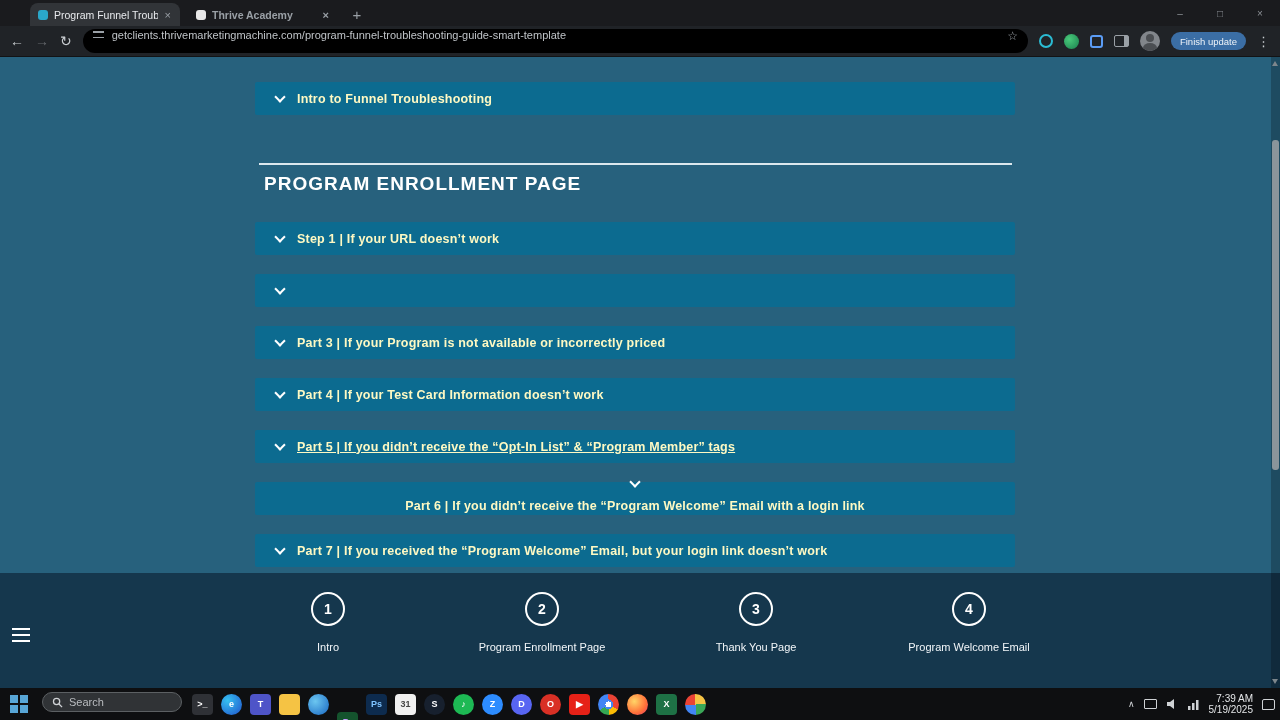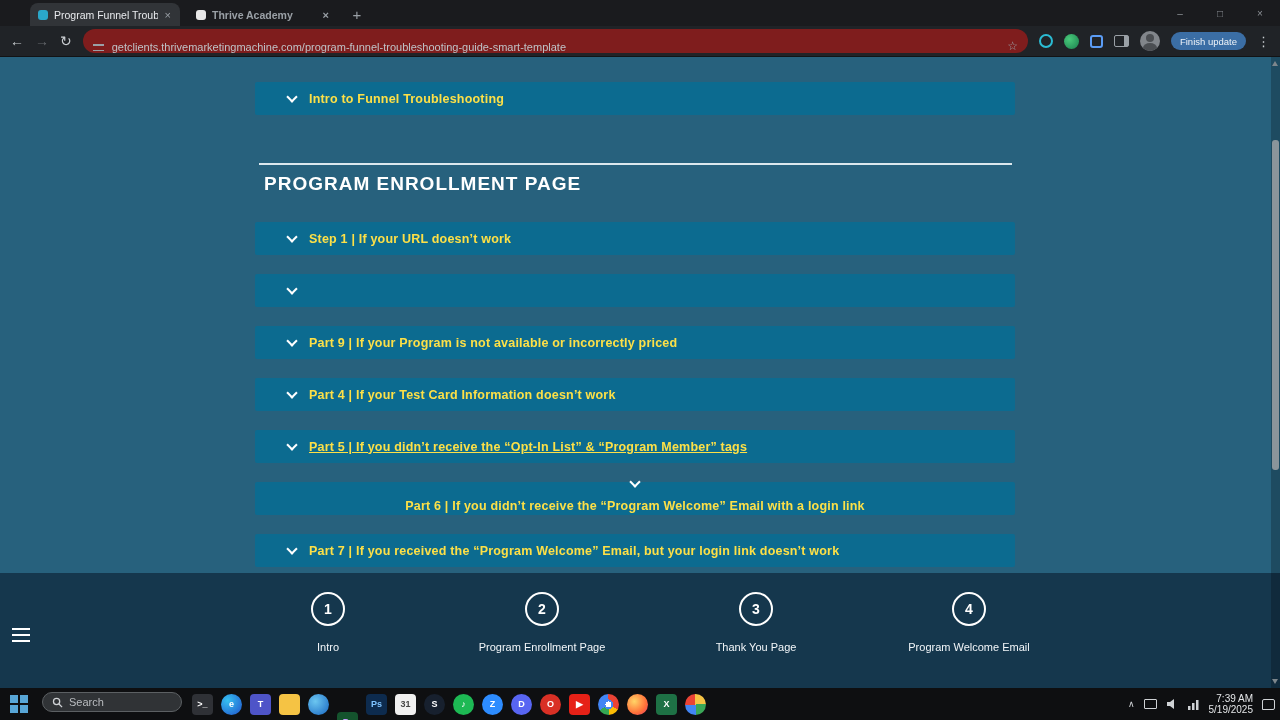--- a/index.html
+++ b/index.html
@@ -26,22 +26,22 @@
   .wincontrols { position:absolute; right:0; top:0; height:26px; display:flex; }
   .winbtn { width:40px; height:26px; display:flex; align-items:center; justify-content:center;
             color:#8b8f94; font-size:10px; }
 
   
   .toolbar { position:absolute; top:26px; left:0; right:0; height:31px; background:#202327;
              display:flex; align-items:center; padding:0 10px; gap:11px;
              border-bottom:1px solid #121315; }
   .nav-btn { font-size:14px; color:#c9cdd1; }
   .nav-btn.dim { color:#64686c; }
-  .addressbar { flex:1; height:24px; background:#7f1d1d; border-radius:12px;
-                display:flex; align-items:flex-end; gap:8px; padding:0 10px;
+  .addressbar { flex:1; height:24px; background:#000000; border-radius:12px;
+                display:flex; align-items:flex-start; gap:8px; padding:0 10px;
                 font-size:11px; color:#bfc3c7; min-width:0; }
   .url-text { overflow:hidden; white-space:nowrap; text-overflow:ellipsis; }
   .tune { width:11px; height:11px; position:relative; flex:none; }
   .tune::before, .tune::after { content:""; position:absolute; left:0; right:0; height:1.5px; background:#9aa0a6; }
   .tune::before { top:2px; } .tune::after { bottom:2px; }
   .star { margin-left:auto; color:#9aa0a6; font-size:12px; flex:none; }
   .ext { flex:none; }
   .ext-ring { width:14px; height:14px; border:2.5px solid #2bbcd4; border-radius:50%; }
   .ext-green { width:15px; height:15px; border-radius:50%; background:radial-gradient(circle at 35% 35%, #49c97a, #1a7f4e); }
   .ext-blue { width:13px; height:13px; border:2px solid #5b9cf5; border-radius:3px; }
@@ -50,22 +50,22 @@
   .avatar { width:20px; height:20px; border-radius:50%; background:#82868b; position:relative; overflow:hidden; flex:none; }
   .avatar::before { content:""; position:absolute; left:6px; top:3px; width:8px; height:8px; border-radius:50%; background:#4b4e52; }
   .avatar::after { content:""; position:absolute; left:3px; top:12px; width:14px; height:10px; border-radius:50%; background:#4b4e52; }
   .update-pill { height:18px; border-radius:9px; background:#3b6ea5; color:#eef3f9;
                  font-size:9.5px; display:flex; align-items:center; padding:0 9px; flex:none; }
   .kebab { color:#c9cdd1; font-size:13px; flex:none; }
 
   
   .viewport { position:absolute; top:57px; left:0; right:0; height:516px; background:#27617d; overflow:hidden; }
   .acc { position:absolute; left:255px; width:760px; height:33px; background:#0c6b90; border-radius:2px;
-         display:flex; align-items:center; gap:13px; padding:0 33px;
-         color:#fde047; font-size:12.5px; font-weight:bold; letter-spacing:.2px; }
+         display:flex; align-items:center; gap:13px; padding:0 21px;
+         color:#fef9c3; font-size:12.5px; font-weight:bold; letter-spacing:.2px; }
   .chev { width:8px; height:8px; border-left:2px solid #fff; border-bottom:2px solid #fff;
           transform:rotate(-45deg); margin-top:-4px; flex:none; }
   .divider { position:absolute; left:259px; width:753px; top:106px; height:0; border-top:2px solid rgba(240,246,250,.9); }
   .section-title { position:absolute; left:264px; top:116px; color:#fff; font-size:19px;
                    font-weight:bold; letter-spacing:1px; }
 
   
   .footer { position:absolute; top:573px; left:0; right:0; height:115px; background:#15374d; }
   .step { position:absolute; top:19px; width:220px; text-align:center; }
   .step-circle { width:34px; height:34px; border:2px solid #fff; border-radius:50%; margin:0 auto;
@@ -155,21 +155,21 @@
 
     <div class="acc" style="top:165px;">
       <span class="chev"></span>
       <span>Step 1 | If your URL doesn’t work</span>
     </div>
     <div class="acc" style="top:217px;">
       <span class="chev"></span>
     </div>
     <div class="acc" style="top:269px;">
       <span class="chev"></span>
-      <span>Part 9 | If your Program is not available or incorrectly priced</span>
+      <span>Part 3 | If your Program is not available or incorrectly priced</span>
     </div>
     <div class="acc" style="top:321px;">
       <span class="chev"></span>
       <span>Part 4 | If your Test Card Information doesn’t work</span>
     </div>
     <div class="acc" style="top:373px;text-decoration:underline;">
       <span class="chev"></span>
       <span>Part 5 | If you didn’t receive the “Opt-In List” &amp; “Program Member” tags</span>
     </div>
     <div class="acc" style="top:425px;flex-direction:column;">

